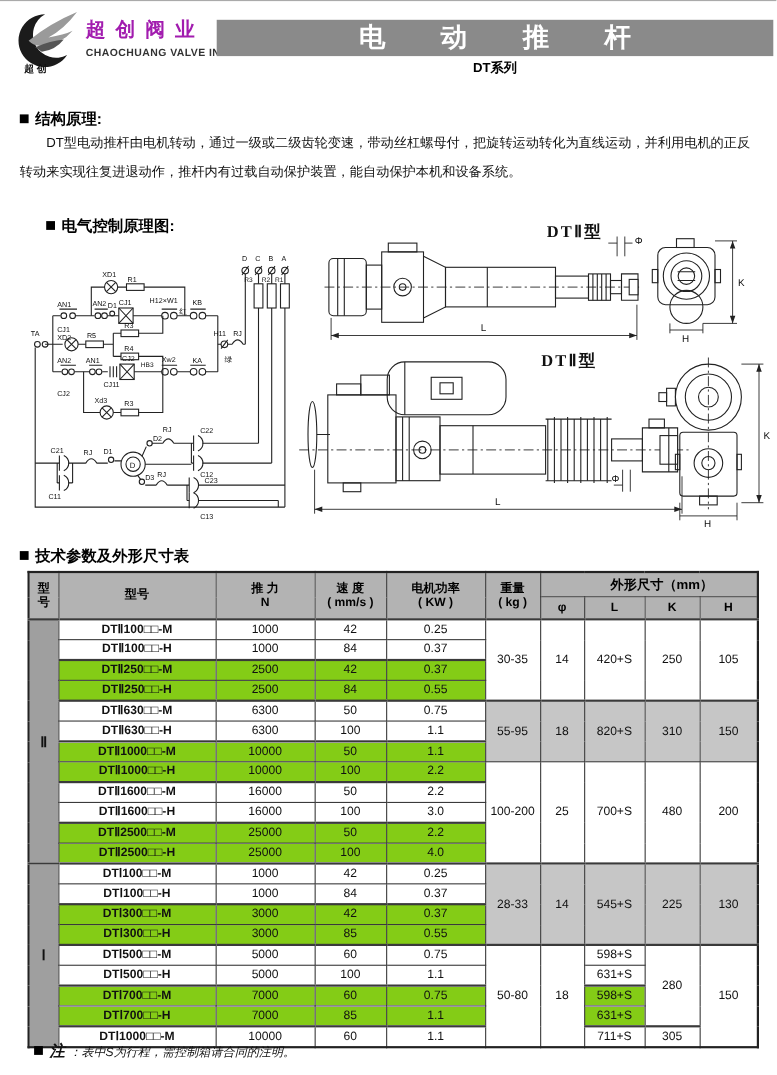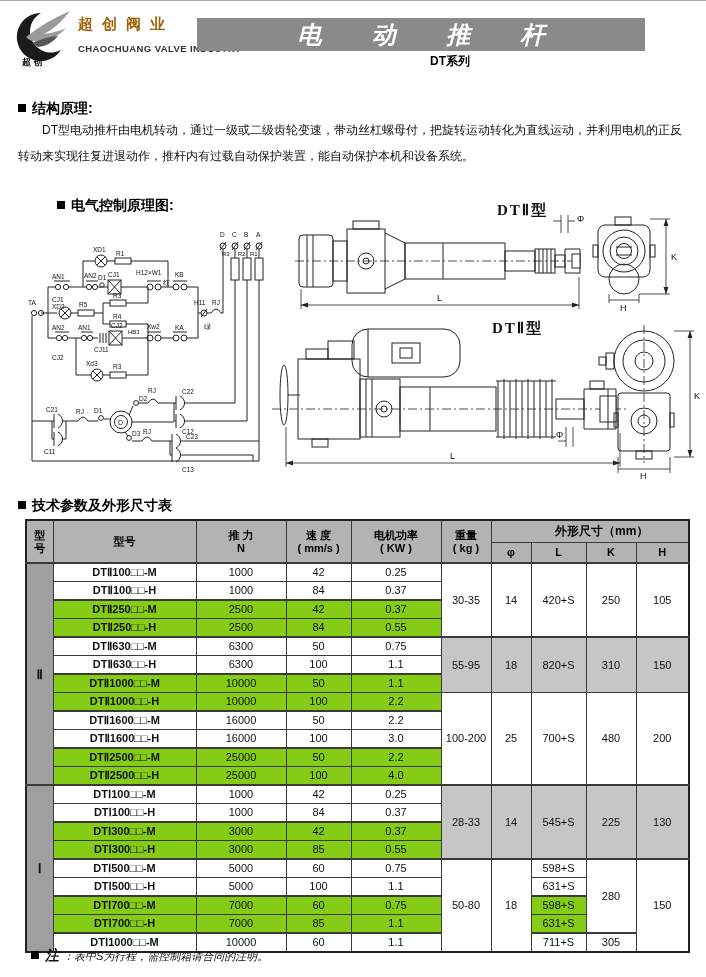--- a/index.html
+++ b/index.html
@@ -1,31 +1,31 @@
 <!DOCTYPE html>
 <html><head>
 <meta charset="utf-8">
 <style>
   html,body{margin:0;padding:0;}
   body{width:706px;height:977px;background:#fff;font-family:"Liberation Sans",sans-serif;color:#111;position:relative;overflow:hidden;}
   .abs{position:absolute;}
   #page{position:absolute;left:0;top:0;width:706px;height:977px;background:#fff;border-top:1px solid #aaa;}
 
   
-  #company-cn{left:78px;top:14px;font-size:15px;font-weight:bold;letter-spacing:9px;color:#a16207;}
+  #company-cn{left:78px;top:14px;font-size:18px;font-weight:bold;letter-spacing:9px;color:#a21caf;}
   #company-en{left:78px;top:42px;font-size:9.5px;font-weight:bold;letter-spacing:.4px;color:#333;}
-  #banner{left:197px;top:17px;width:448px;height:33px;background:#8a8a8a;color:#fff;
-          font-size:24px;font-weight:bold;text-align:center;line-height:33px;letter-spacing:2.1em;text-indent:2.1em;font-style:italic;}
+  #banner{left:197px;top:17px;width:506px;height:33px;background:#8a8a8a;color:#fff;
+          font-size:24px;font-weight:bold;text-align:center;line-height:33px;letter-spacing:2.1em;text-indent:2.1em;}
   #series{left:197px;top:52px;width:506px;text-align:center;font-size:12px;font-weight:bold;color:#000;}
 
   
   .sec-h{font-size:14px;font-weight:bold;color:#000;}
   .sq{display:inline-block;width:8px;height:8px;background:#000;margin-right:6px;vertical-align:1px;}
   #h-structure{left:18px;top:99px;}
-  #h-circuit{left:33px;top:196px;padding-left:24px;}
+  #h-circuit{left:18px;top:196px;padding-left:24px;}
   #h-table{left:18px;top:496px;}
 
   #structure-text{left:18px;top:116px;width:674px;font-size:12px;line-height:26px;text-indent:2em;color:#111;}
 
   .dwg-label{font-family:"Liberation Serif",serif;font-size:15px;font-weight:bold;letter-spacing:2px;color:#111;}
   #dwg1-label{left:497px;top:200px;}
   #dwg2-label{left:492px;top:318px;}
 
   svg text{font-family:"Liberation Sans",sans-serif;fill:#111;}
 

